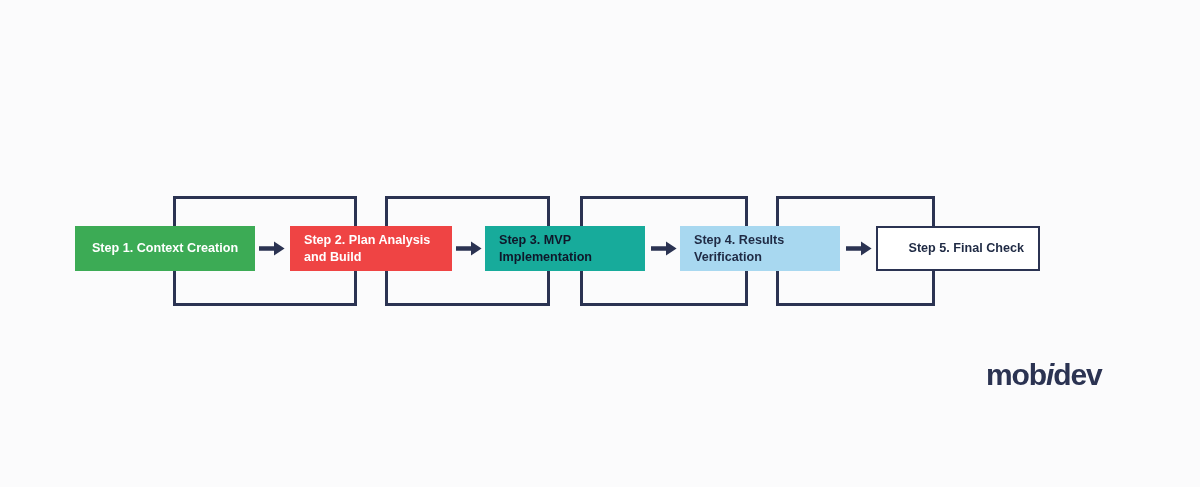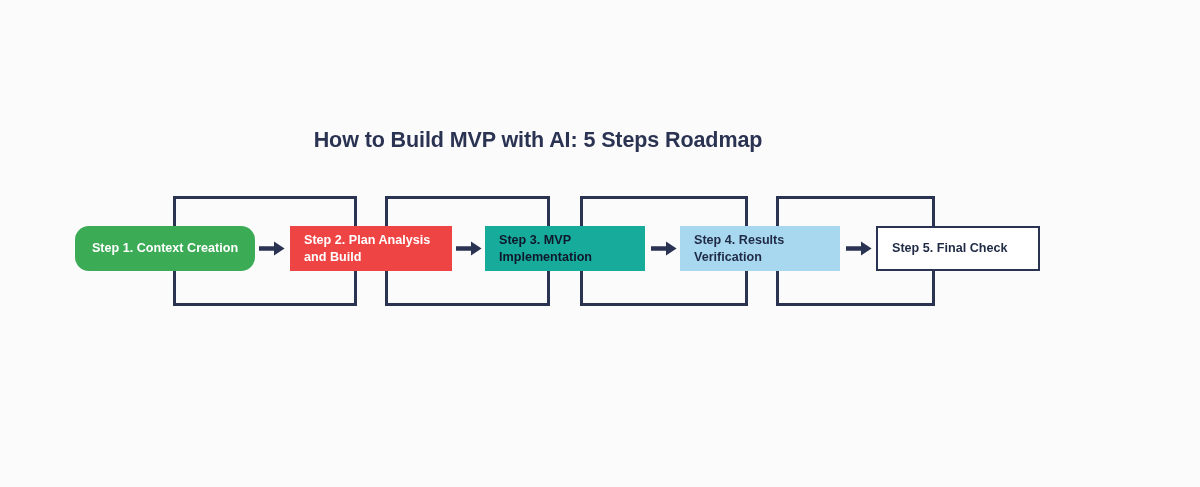--- a/index.html
+++ b/index.html
@@ -56,21 +56,20 @@
     display: flex;
     align-items: center;
     padding: 0 14px;
     font-size: 12.6px;
     font-weight: bold;
     line-height: 1.28;
   }
   .step-box.center-text {
     justify-content: center;
     text-align: left;
-    border-radius: 14px;
   }
   .step-box .label {
     display: block;
   }
 
   .step-box.solid {
     color: #ffffff;
   }
   .step-box.tinted {
     color: #1f2a44;
@@ -106,21 +105,20 @@
   }
   .logo .slant {
     font-style: italic;
   }
 </style>
 </head>
 <body>
 
 <div id="canvas">
 
-  <div class="title">How to Build MVP with AI: 5 Steps Roadmap</div>
 
   <div id="frames-layer">
       <div class="frame" style="left: 173px; width: 184px;"></div>
       <div class="frame" style="left: 385px; width: 165px;"></div>
       <div class="frame" style="left: 580px; width: 168px;"></div>
       <div class="frame" style="left: 776px; width: 159px;"></div>
     </div>
   <div id="boxes-layer">
       <div class="step-box solid center-text" style="left: 75px; width: 180px; background: rgb(60, 171, 85); color: rgb(255, 255, 255);">
         <span>
@@ -138,21 +136,21 @@
           <span class="label">Step 3. MVP</span>
           <span class="label">Implementation</span>
         </span>
       </div>
       <div class="step-box tinted" style="left: 680px; width: 160px; background: rgb(168, 216, 240); color: rgb(31, 42, 68);">
         <span>
           <span class="label">Step 4. Results</span>
           <span class="label">Verification</span>
         </span>
       </div>
-      <div class="step-box outlined" style="left: 876px; width: 164px; color: rgb(31, 42, 68);">
+      <div class="step-box outlined" style="left: 876px; width: 164px; color: rgb(31, 42, 68); justify-content: flex-end;">
         <span>
           <span class="label">Step 5. Final Check</span>
         </span>
       </div>
     </div>
   <div id="arrows-layer">
       <div class="arrow" style="left: 259px;">
         <svg width="26" height="15" viewBox="0 0 26 15">
           <path d="M0 5.2 H15 V0.6 L25.6 7.5 L15 14.4 V9.8 H0 Z" fill="#2b3352"></path>
         </svg>
@@ -167,14 +165,17 @@
           <path d="M0 5.2 H15 V0.6 L25.6 7.5 L15 14.4 V9.8 H0 Z" fill="#2b3352"></path>
         </svg>
       </div>
       <div class="arrow" style="left: 846px;">
         <svg width="26" height="15" viewBox="0 0 26 15">
           <path d="M0 5.2 H15 V0.6 L25.6 7.5 L15 14.4 V9.8 H0 Z" fill="#2b3352"></path>
         </svg>
       </div>
     </div>
 
+  <div class="logo">
+    <span>mob</span><span class="slant">i</span><span>dev</span>
+  </div>
 
 </div>
 
 </body></html>

